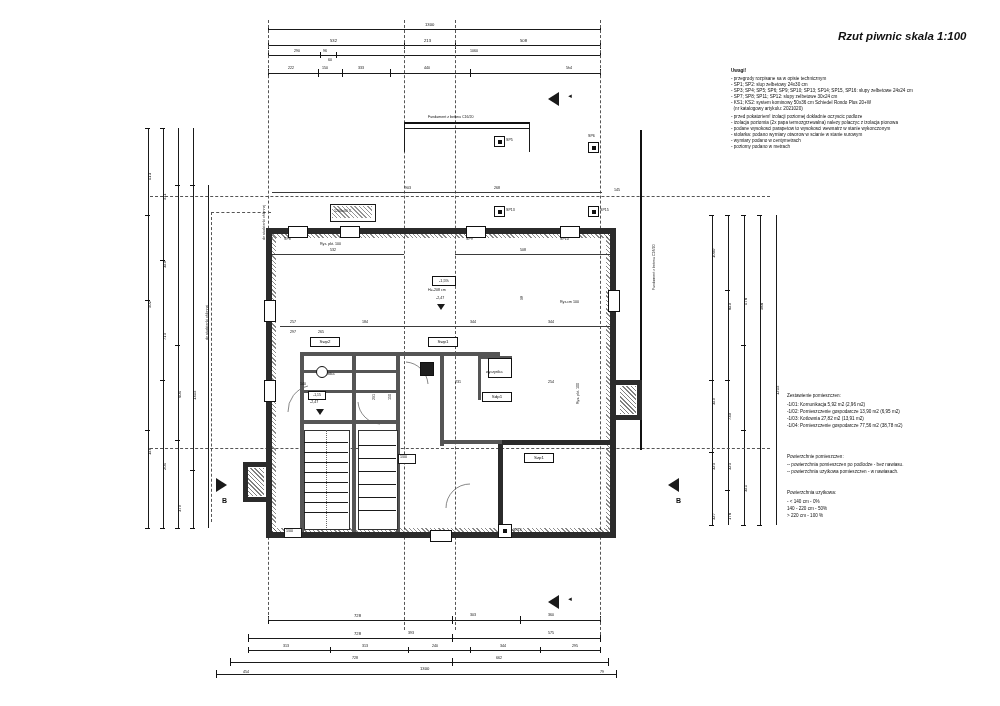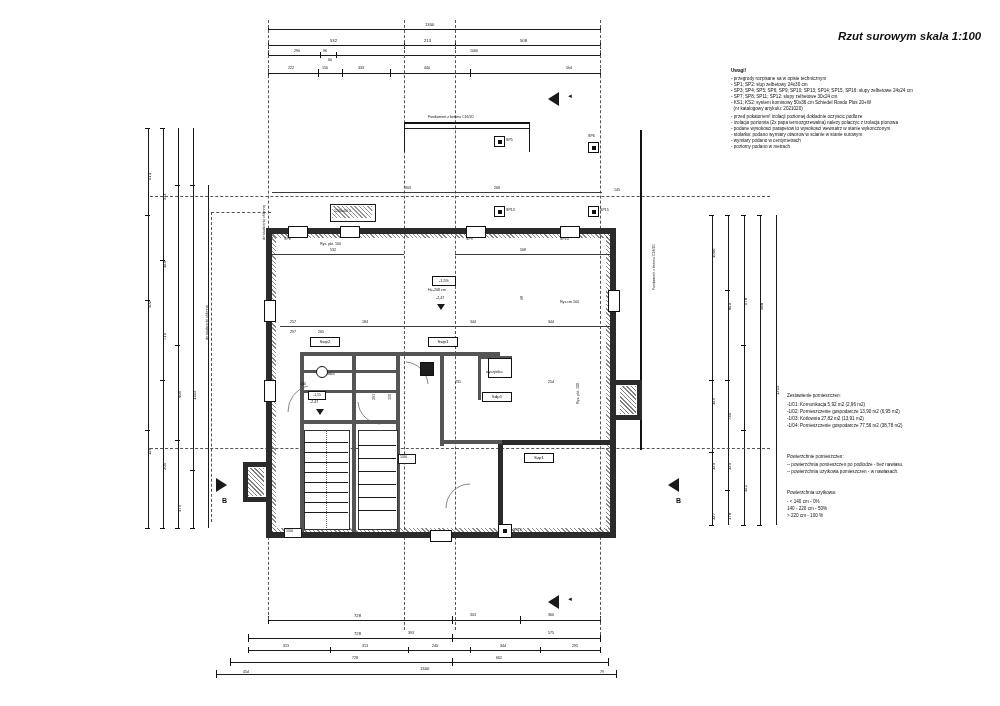--- a/index.html
+++ b/index.html
@@ -40,21 +40,21 @@
   .sq{position:absolute;border:0.8px solid #111;background:#fff;}
   .sqd{position:absolute;border:0.8px solid #111;background:#fff;}
   .sqd:after{content:"";position:absolute;left:50%;top:50%;width:4px;height:4px;
       transform:translate(-50%,-50%);background:#111;}
 </style>
 </head>
 <body>
 
 <div id="sheet">
 
-  <div class="title" style="left:838px;top:30px;">Rzut surowym   skala 1:100</div>
+  <div class="title" style="left:838px;top:30px;">Rzut piwnic   skala 1:100</div>
 
   <div class="notes" style="left:731px;top:68px;font-weight:bold;">Uwagi!</div>
   <div class="notes" style="left:731px;top:76px;">- przegrody rozpisane sa w opisie technicznym</div>
   <div class="notes" style="left:731px;top:82px;">- SP1; SP2: slup zelbetowy 24x30 cm</div>
   <div class="notes" style="left:731px;top:88px;">- SP3; SP4; SP5; SP6; SP9; SP10; SP13; SP14; SP15, SP16: slupy zelbetowe 24x24 cm</div>
   <div class="notes" style="left:731px;top:94px;">- SP7; SP8; SP11; SP12: slupy zelbetowe 30x24 cm</div>
   <div class="notes" style="left:731px;top:100px;">- KS1; KS2: system kominowy 50x36 cm Schiedel Rondo Plus 20+W</div>
   <div class="notes" style="left:731px;top:106px;">  (nr katalogowy artykulu: 2021020)</div>
   <div class="notes" style="left:731px;top:114px;">- przed pokatoriem! izolacji poziomej dokladnie oczyscic podloze</div>
   <div class="notes" style="left:731px;top:120px;">- izolacja poziomia (2x papa termozgrzewalna) nalezy polaczyc z izolacja pionowa</div>

